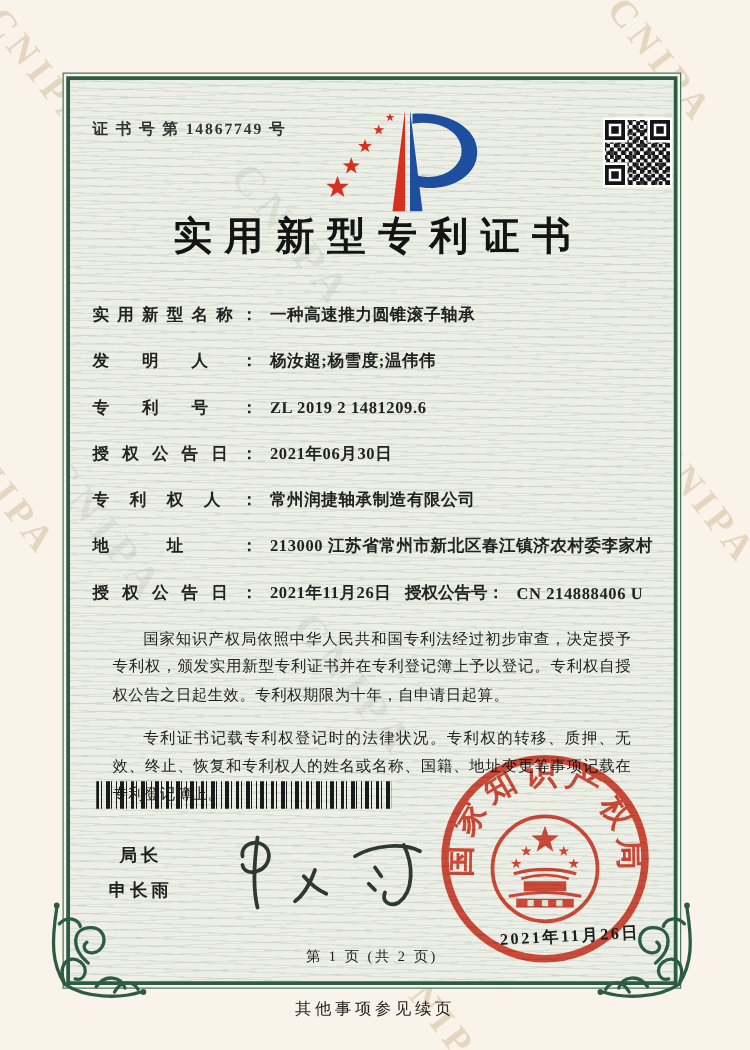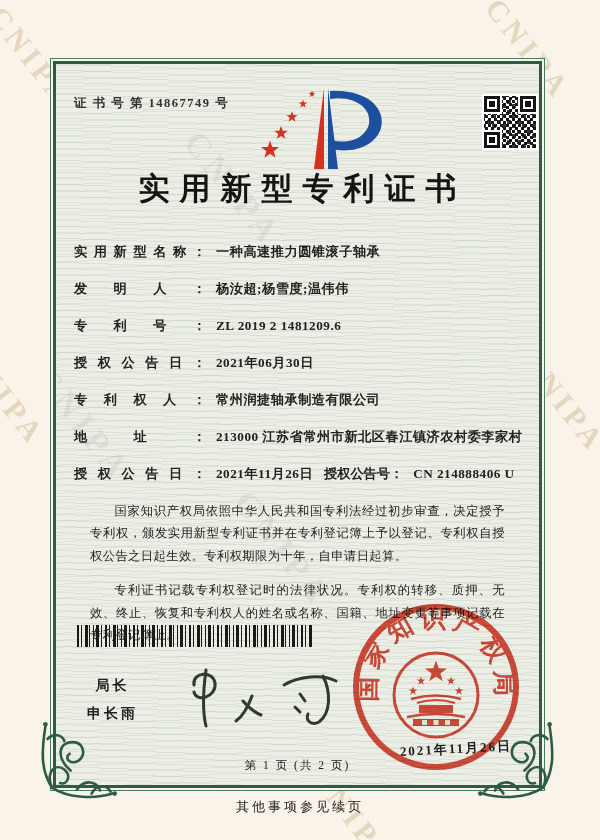--- a/index.html
+++ b/index.html
@@ -36,21 +36,21 @@
   .logo{position:absolute;left:198px;top:22px;z-index:3;}
   .qr{position:absolute;left:426px;top:30px;z-index:3;}
   .title{position:absolute;left:0;right:0;top:104px;text-align:center;font-size:31px;
     font-weight:700;letter-spacing:10px;text-indent:10px;color:#141414;z-index:3;}
   
   .fields{position:absolute;left:18px;right:20px;top:179px;z-index:3;}
   .frow{display:flex;align-items:baseline;height:22px;margin-bottom:15px;
     font-size:13.2px;font-weight:600;color:#222;position:relative;}
   .flabel{display:inline-block;width:132px;text-align:justify;text-align-last:justify;flex:none;}
   .fvalue{margin-left:10px;letter-spacing:.5px;white-space:nowrap;}
-  .fpair2{position:absolute;left:250px;top:0;display:flex;align-items:center;}
+  .fpair2{position:absolute;left:250px;top:0;display:flex;align-items:flex-end;}
   .fpair2 .flabel2{flex:none;}
   
   .paras{position:absolute;left:22px;right:22px;top:424px;z-index:3;
     font-size:12.3px;line-height:1.82;color:#222;text-align:justify;letter-spacing:.4px;}
   .paras p{margin:12px;text-indent:2em;}
   
   .barcode{position:absolute;left:21px;top:561px;width:236px;height:22px;z-index:3;
     background:repeating-linear-gradient(90deg,
       #1a1a1a 0 2px, transparent 2px 4px,
       #1a1a1a 4px 5px, transparent 5px 8px,

